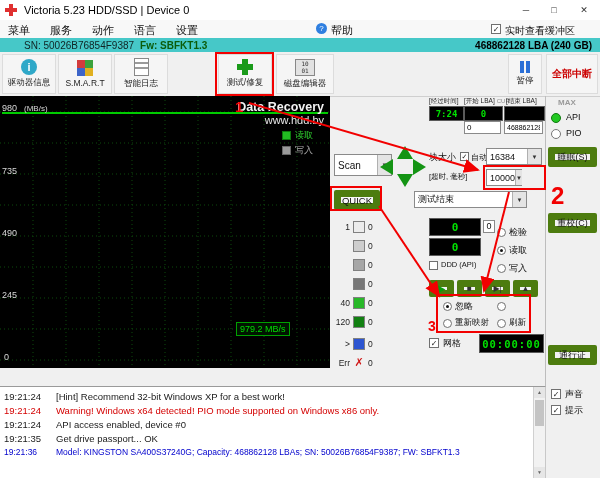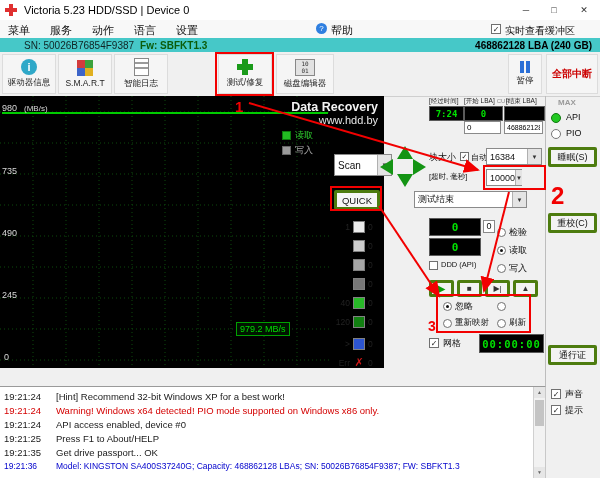--- a/index.html
+++ b/index.html
@@ -8,21 +8,21 @@
   .abs{position:absolute;}
   .txt{position:absolute;white-space:nowrap;}
   .led{position:absolute;background:#000;color:#00e000;font-family:"DejaVu Sans Mono",monospace;
        font-weight:bold;display:flex;align-items:center;justify-content:center;border:1px solid #5a5a5a;}
   .inp{position:absolute;background:#fff;border:1px solid #8a8a8a;font-size:8px;padding:0 2px;
        font-family:"Liberation Sans",sans-serif;box-sizing:border-box;}
   .combo{position:absolute;background:#fff;border:1px solid #8a8a8a;display:flex;align-items:center;
        padding-left:3px;box-sizing:border-box;}
   .combo .dd{margin-left:auto;width:13px;align-self:stretch;background:#e4e4e4;border-left:1px solid #b0b0b0;
        display:flex;align-items:center;justify-content:center;font-size:6px;color:#333;}
-  .btn{position:absolute;background:#f3f3f3;border:3px solid #4d7c0f;display:flex;align-items:center;
+  .btn{position:absolute;background:#f3f3f3;border:7px solid #4d7c0f;display:flex;align-items:center;
        justify-content:center;border-radius:2px;box-sizing:border-box;}
   .tbbtn{position:absolute;top:2px;height:40px;background:#f5f5f5;border:1px solid #dcdcdc;display:flex;
        flex-direction:column;align-items:center;justify-content:center;gap:2px;box-sizing:border-box;}
   .tbbtn .lbl{font-size:8.5px;color:#222;}
   .radio{position:absolute;width:9px;height:9px;border-radius:50%;background:#fff;border:1px solid #707070;box-sizing:border-box;}
   .radio.sel::after{content:"";position:absolute;left:2px;top:2px;width:3px;height:3px;border-radius:50%;background:#111;}
   .cb{position:absolute;width:10px;height:10px;background:#fff;border:1px solid #707070;font-size:8px;
        line-height:9px;text-align:center;color:#222;box-sizing:border-box;}
   .lat{position:absolute;display:flex;align-items:center;gap:3px;font-size:8.5px;color:#222;}
   .lat .lab{width:16px;text-align:right;}
@@ -100,21 +100,21 @@
   </div>
   <div class="tbbtn" style="left:508px;width:34px;">
     <div style="width:10px;height:12px;border-left:4px solid #2b6fd6;border-right:4px solid #2b6fd6;box-sizing:border-box;"></div>
     <div class="lbl">暂停</div>
   </div>
   <div class="tbbtn" style="left:546px;width:52px;">
     <div class="lbl" style="color:#cc0000;font-size:10px;font-weight:bold;">全部中断</div>
   </div>
 </div>
 
-<div class="abs" style="left:0;top:96px;width:384px;height:272px;background:#000;">
+<div class="abs" style="left:0;top:96px;width:330px;height:272px;background:#000;">
   <svg width="330" height="272" style="position:absolute;left:0;top:0;">
     <g stroke="#0c4a0c" stroke-width="1" stroke-dasharray="1 3">
       <line x1="33" y1="0" x2="33" y2="272"></line>
         <line x1="66" y1="0" x2="66" y2="272"></line>
       <line x1="99" y1="0" x2="99" y2="272"></line>
         <line x1="132" y1="0" x2="132" y2="272"></line>
       <line x1="165" y1="0" x2="165" y2="272"></line>
         <line x1="198" y1="0" x2="198" y2="272"></line>
       <line x1="231" y1="0" x2="231" y2="272"></line>
         <line x1="264" y1="0" x2="264" y2="272"></line>
@@ -293,24 +293,20 @@
   </div>
   <div class="logline warn">
     <span class="time">19:21:24</span>
     <span class="text">Warning! Windows x64 detected! PIO mode supported on Windows x86 only.</span>
   </div>
   <div class="logline">
     <span class="time">19:21:24</span>
     <span class="text">API access enabled, device #0</span>
   </div>
   <div class="logline">
-    <span class="time">19:21:25</span>
-    <span class="text">Press F1 to About/HELP</span>
-  </div>
-  <div class="logline">
     <span class="time">19:21:35</span>
     <span class="text">Get drive passport... OK</span>
   </div>
   <div class="logline model" style="font-size:8.5px;">
     <span class="time">19:21:36</span>
     <span class="text">Model: KINGSTON SA400S37240G; Capacity: 468862128 LBAs; SN: 50026B76854F9387; FW: SBFKT1.3</span>
   </div>
 </div>
 
 <div class="abs" style="left:533px;top:387px;width:12px;height:91px;background:#f2f2f2;border-left:1px solid #d0d0d0;box-sizing:border-box;">

